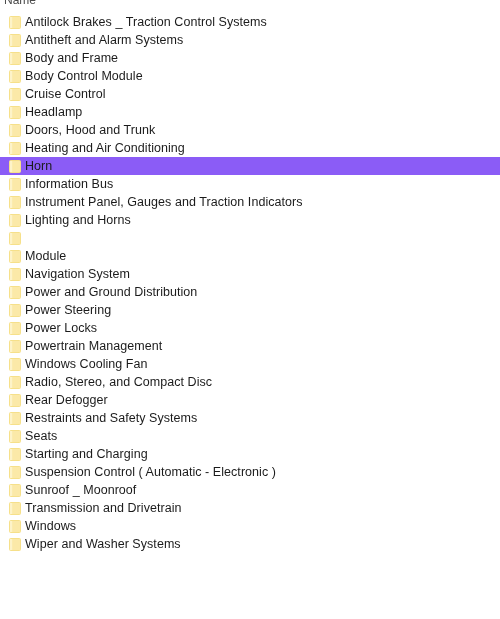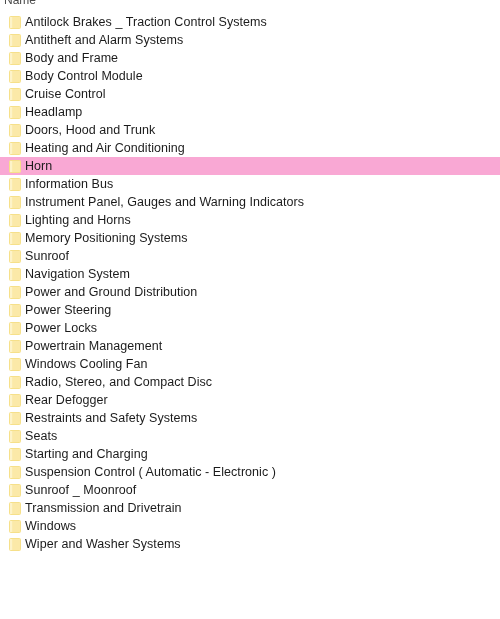--- a/index.html
+++ b/index.html
@@ -49,21 +49,21 @@
   }
   .file-row {
     display: flex;
     align-items: center;
     height: 18px;
     width: 500px;
     padding: 0;
     box-sizing: border-box;
   }
   .file-row.selected {
-    background: #f9a8d4;
+    background: #8b5cf6;
   }
   .folder-icon {
     flex: 0 0 auto;
     width: 12px;
     height: 13px;
     margin-left: 9px;
     margin-right: 4px;
     display: block;
   }
   .file-label {
@@ -152,42 +152,41 @@
           <rect x="0.5" y="0.5" width="11" height="12" rx="1" ry="1" fill="#fbe9a8" stroke="#f6e08a" stroke-width="1"></rect>
           <rect x="1" y="1" width="2.2" height="11" fill="#fdf3c9"></rect>
         </svg>
         <span class="file-label">Information Bus</span>
       </li>
       <li class="file-row">
         <svg class="folder-icon" viewBox="0 0 12 13">
           <rect x="0.5" y="0.5" width="11" height="12" rx="1" ry="1" fill="#fbe9a8" stroke="#f6e08a" stroke-width="1"></rect>
           <rect x="1" y="1" width="2.2" height="11" fill="#fdf3c9"></rect>
         </svg>
-        <span class="file-label">Instrument Panel, Gauges and Warning Indicators</span>
+        <span class="file-label">Instrument Panel, Gauges and Traction Indicators</span>
       </li>
       <li class="file-row">
         <svg class="folder-icon" viewBox="0 0 12 13">
           <rect x="0.5" y="0.5" width="11" height="12" rx="1" ry="1" fill="#fbe9a8" stroke="#f6e08a" stroke-width="1"></rect>
           <rect x="1" y="1" width="2.2" height="11" fill="#fdf3c9"></rect>
         </svg>
         <span class="file-label">Lighting and Horns</span>
       </li>
       <li class="file-row">
         <svg class="folder-icon" viewBox="0 0 12 13">
           <rect x="0.5" y="0.5" width="11" height="12" rx="1" ry="1" fill="#fbe9a8" stroke="#f6e08a" stroke-width="1"></rect>
           <rect x="1" y="1" width="2.2" height="11" fill="#fdf3c9"></rect>
         </svg>
-        <span class="file-label">Memory Positioning Systems</span>
-      </li>
-      <li class="file-row">
-        <svg class="folder-icon" viewBox="0 0 12 13">
-          <rect x="0.5" y="0.5" width="11" height="12" rx="1" ry="1" fill="#fbe9a8" stroke="#f6e08a" stroke-width="1"></rect>
-          <rect x="1" y="1" width="2.2" height="11" fill="#fdf3c9"></rect>
-        </svg>
-        <span class="file-label">Sunroof</span>
+      </li>
+      <li class="file-row">
+        <svg class="folder-icon" viewBox="0 0 12 13">
+          <rect x="0.5" y="0.5" width="11" height="12" rx="1" ry="1" fill="#fbe9a8" stroke="#f6e08a" stroke-width="1"></rect>
+          <rect x="1" y="1" width="2.2" height="11" fill="#fdf3c9"></rect>
+        </svg>
+        <span class="file-label">Module</span>
       </li>
       <li class="file-row">
         <svg class="folder-icon" viewBox="0 0 12 13">
           <rect x="0.5" y="0.5" width="11" height="12" rx="1" ry="1" fill="#fbe9a8" stroke="#f6e08a" stroke-width="1"></rect>
           <rect x="1" y="1" width="2.2" height="11" fill="#fdf3c9"></rect>
         </svg>
         <span class="file-label">Navigation System</span>
       </li>
       <li class="file-row">
         <svg class="folder-icon" viewBox="0 0 12 13">

